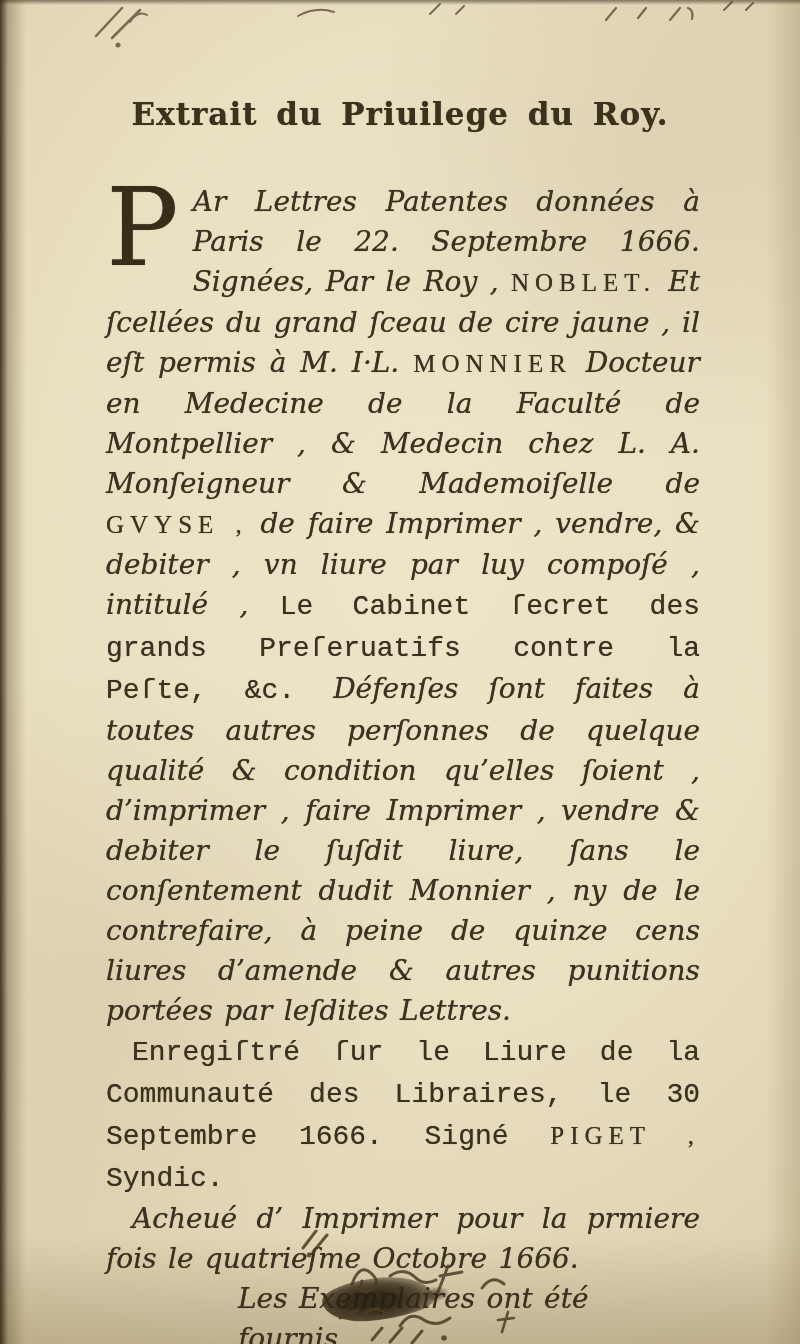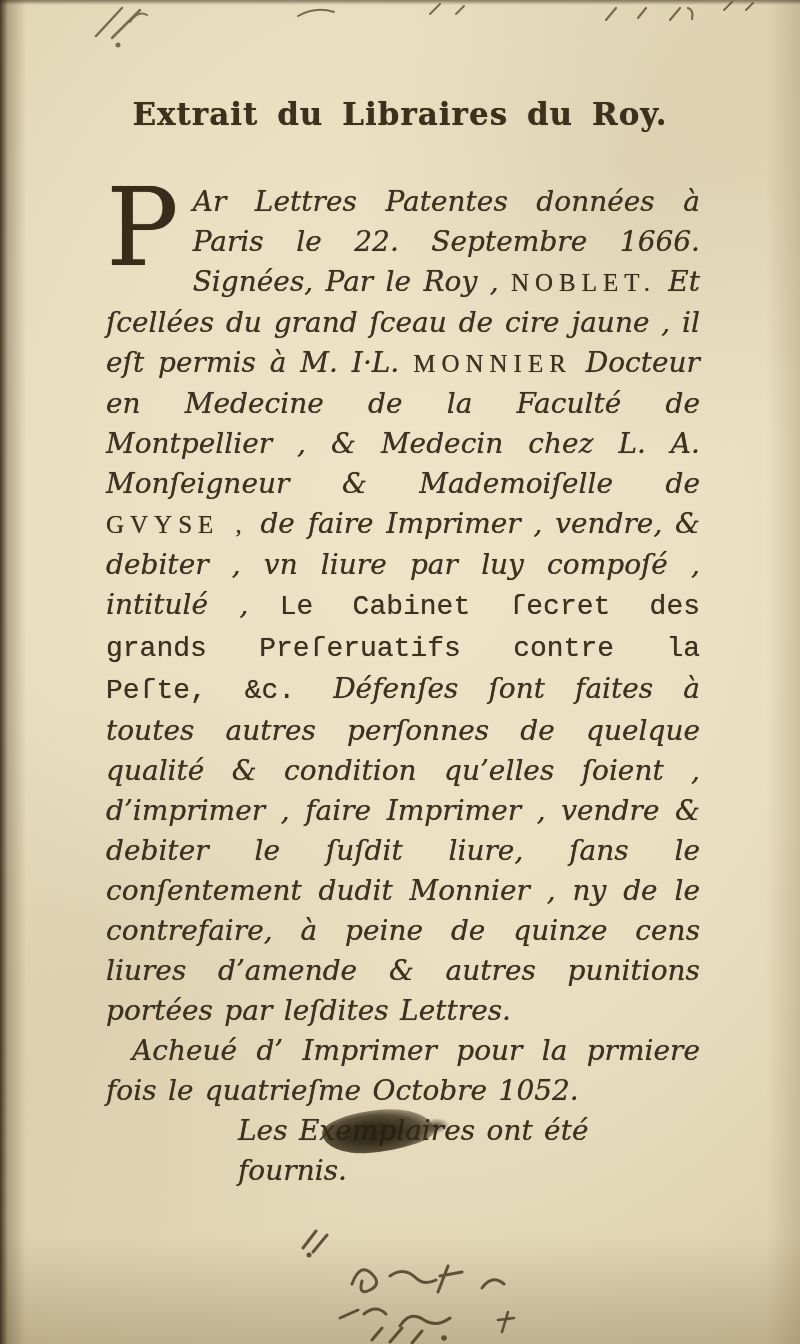--- a/index.html
+++ b/index.html
@@ -61,30 +61,33 @@
     <path d="M112 38 L140 10" stroke-width="2.5"></path>
     <circle class="dot" cx="118" cy="45" r="2.5"></circle>
     <path d="M130 22 q8 -12 17 -7" stroke-width="2"></path>
     <path d="M298 16 q18 -10 36 -4" stroke-width="2"></path>
     <path d="M430 14 l10 -10 m16 10 l8 -8" stroke-width="2"></path>
     <path d="M606 20 l10 -12 m22 10 l8 -10 m24 12 l10 -12" stroke-width="2.2"></path>
     <path d="M688 8 q6 2 4 11" stroke-width="2.2"></path>
     <path d="M724 10 l8 -8 m14 8 l7 -7" stroke-width="2"></path>
   </svg>
 
-  <h1 class="title">Extrait du Libraires du Roy.</h1>
+  <h1 class="title">Extrait du Priuilege du Roy.</h1>
 
   <div class="body">
 
     <p class="par">
       <span class="dropcap">P</span><span class="it">Ar Lettres Patentes données à Paris le 22. Septembre 1666. Signées, Par le Roy , </span><span class="sc">NOBLET.</span><span class="it"> Et ſcellées du grand ſceau de cire jaune , il eſt permis à M. I·L. </span><span class="sc">MONNIER</span><span class="it"> Docteur en Medecine de la Faculté de Montpellier , &amp; Medecin chez L. A. Monſeigneur &amp; Mademoiſelle de </span><span class="sc">GVYSE ,</span><span class="it"> de faire Imprimer , vendre, &amp; debiter , vn liure par luy compoſé , intitulé , </span><span class="rm">Le Cabinet ſecret des grands Preſeruatifs contre la Peſte, &amp;c. </span><span class="it">Défenſes ſont faites à toutes autres perſonnes de quelque qualité &amp; condition qu’elles ſoient , d’imprimer , faire Imprimer , vendre &amp; debiter le ſuſdit liure, ſans le conſentement dudit Monnier , ny de le contrefaire, à peine de quinze cens liures d’amende &amp; autres punitions portées par leſdites Lettres.</span>
     </p>
 
+    <p class="par indent">
+      <span class="rm">Enregiſtré ſur le Liure de la Communauté des Libraires, le 30 Septembre 1666. Signé </span><span class="sc">PIGET ,</span><span class="rm"> Syndic.</span>
+    </p>
 
-    <p class="par it indent">Acheué d’ Imprimer pour la prmiere fois le quatrieſme Octobre 1052.</p>
+    <p class="par it indent">Acheué d’ Imprimer pour la prmiere fois le quatrieſme Octobre 1666.</p>
 
     <p class="par it final">
       <span>Les Exemplaires ont été fournis.</span>
       <span class="blot"></span>
     </p>
 
   </div>
 
   <svg class="marks bottom" viewBox="0 0 800 122" width="800" height="122">
     <path d="M303 26 l13 -17 m-3 21 l14 -17" stroke-width="3"></path>

